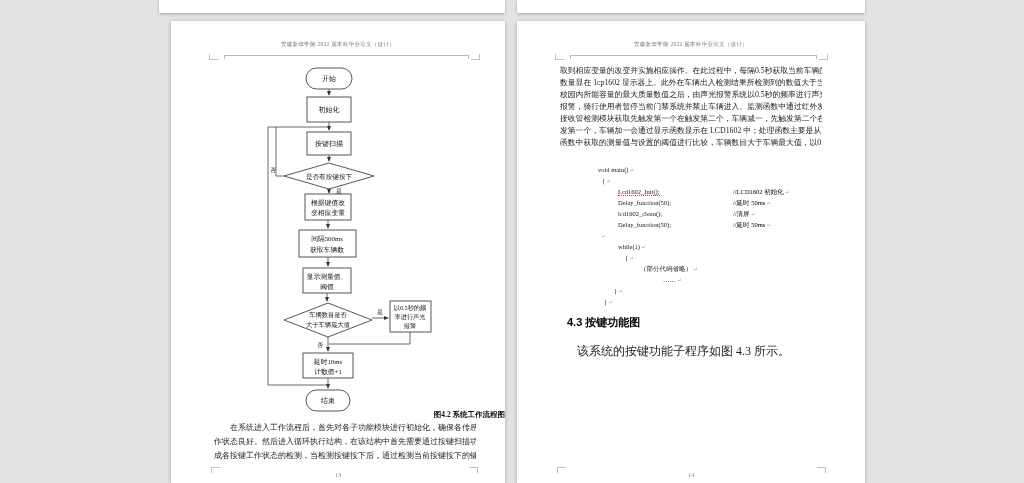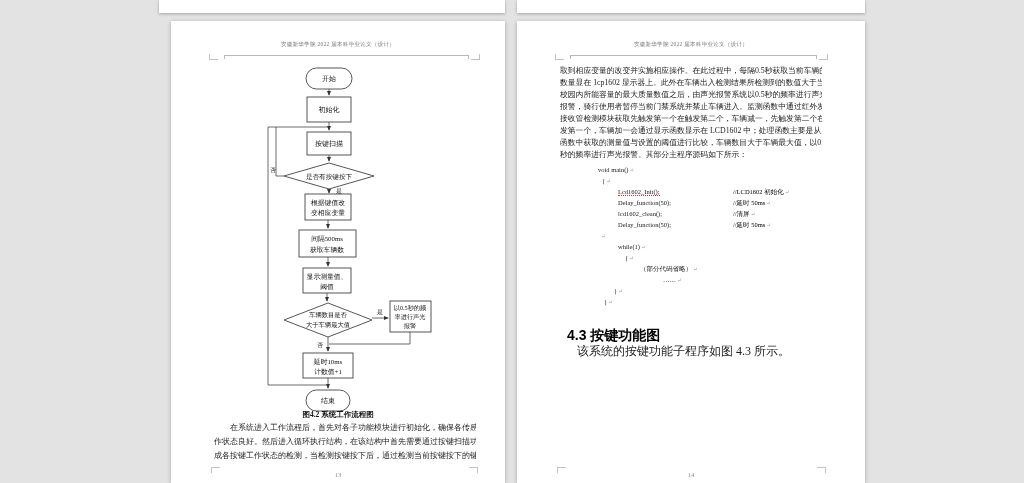--- a/index.html
+++ b/index.html
@@ -32,35 +32,34 @@
   .pagenum{
     position:absolute;left:0;right:0;text-align:center;
     font-size:6.5px;color:#8a8a8a;
   }
   .body-par{position:absolute;color:#1c1c1c;}
   .body-par .ln{white-space:nowrap;overflow:hidden;}
   .lp-par{left:43px;width:262px;top:400px;font-size:8px;line-height:14px;}
   .lp-par .ln.indent{text-indent:16px;}
   .rp-par{left:43px;width:262px;top:44px;font-size:7.8px;line-height:12px;}
   .caption{
-    position:absolute;left:0;right:0;text-align:center;
+    position:absolute;left:0;right:0;text-align:right;
     font-weight:bold;font-size:7.5px;color:#111;
   }
   .code-line{
     position:absolute;font-size:6.5px;color:#222;white-space:nowrap;
     font-family:"Liberation Serif","DejaVu Serif",serif;
   }
   .code-cmt{position:absolute;font-size:6.5px;color:#000;white-space:nowrap;}
   .pilcrow{color:#999;font-size:5.5px;margin-left:1px;}
   .misspell{border-bottom:1px dotted #e03131;}
   .sec-head{
     position:absolute;left:50px;top:294px;
-    font-weight:bold;font-size:14px;color:#000;white-space:nowrap;
+    font-weight:bold;font-size:11px;color:#000;white-space:nowrap;
     font-family:"Liberation Sans","DejaVu Sans",sans-serif;
-    margin-top:12px;
   }
   .sec-par{
     position:absolute;left:60px;top:322px;font-size:12px;color:#1c1c1c;white-space:nowrap;
   }
   svg text{
     font-family:"Liberation Serif","DejaVu Serif",serif;
     fill:#111;
   }
 </style>
 </head>
@@ -166,21 +165,20 @@
   <div class="corner hr" style="left:302px;top:33px;"></div>
 
   <div class="body-par rp-par">
     <div class="ln">取到相应变量的改变并实施相应操作。在此过程中，每隔0.5秒获取当前车辆的</div>
     <div class="ln">数量显在 1cp1602 显示器上。此外在车辆出入检测结果所检测到的数值大于当前</div>
     <div class="ln">校园内所能容量的最大质量数值之后，由声光报警系统以0.5秒的频率进行声光</div>
     <div class="ln">报警，骑行使用者暂停当前门禁系统并禁止车辆进入。监测函数中通过红外发射</div>
     <div class="ln">接收管检测模块获取先触发第一个在触发第二个，车辆减一，先触发第二个在触</div>
     <div class="ln">发第一个，车辆加一会通过显示函数显示在 LCD1602 中；处理函数主要是从监测</div>
     <div class="ln">函数中获取的测量值与设置的阈值进行比较，车辆数目大于车辆最大值，以0.5</div>
-    <div class="ln">秒的频率进行声光报警。其部分主程序源码如下所示：</div>
   </div>
 
   <div>
     <div class="code-line" style="left:81px;top:145px;"><span>void main()</span><span class="pilcrow">↵</span></div>
     <div class="code-line" style="left:85px;top:156px;"><span>{</span><span class="pilcrow">↵</span></div>
     <div class="code-line" style="left:101px;top:167px;"><span class="misspell">Lcd1602_Init();</span></div>
     <div class="code-cmt" style="left:216px;top:167px;"><span>//LCD1602 初始化</span><span class="pilcrow">↵</span></div>
     <div class="code-line" style="left:101px;top:178px;"><span>Delay_function(50);</span></div>
     <div class="code-cmt" style="left:216px;top:178px;"><span>//延时 50ms</span><span class="pilcrow">↵</span></div>
     <div class="code-line" style="left:101px;top:189px;"><span>lcd1602_clean();</span></div>

